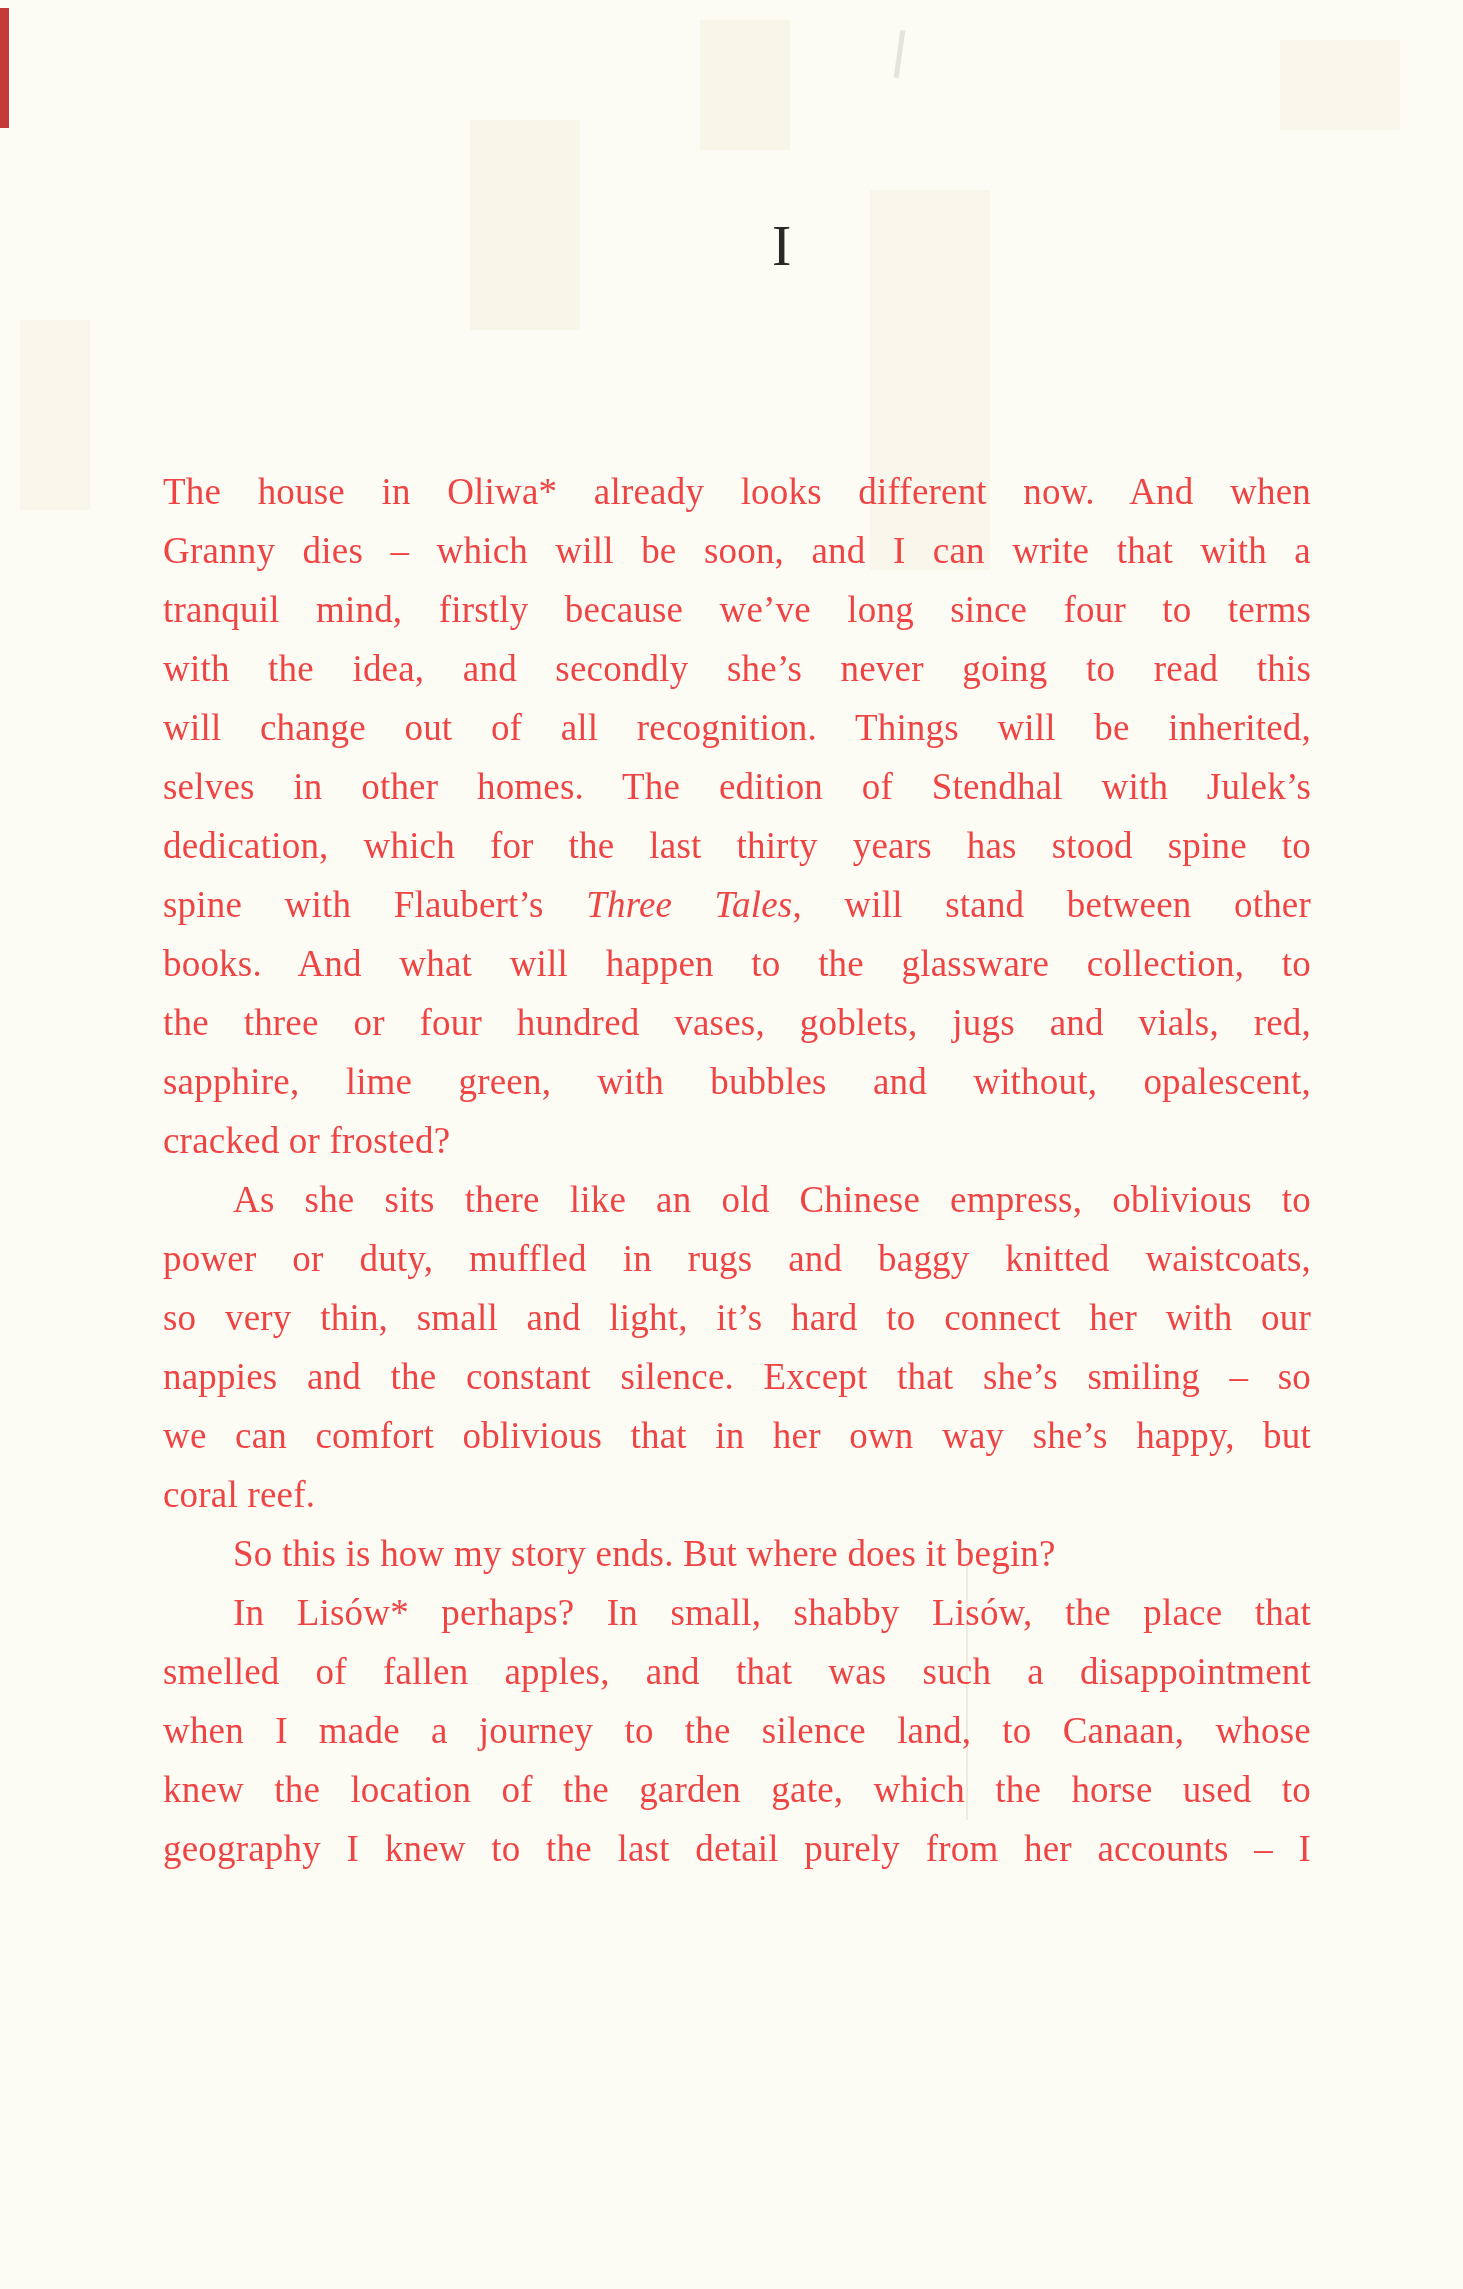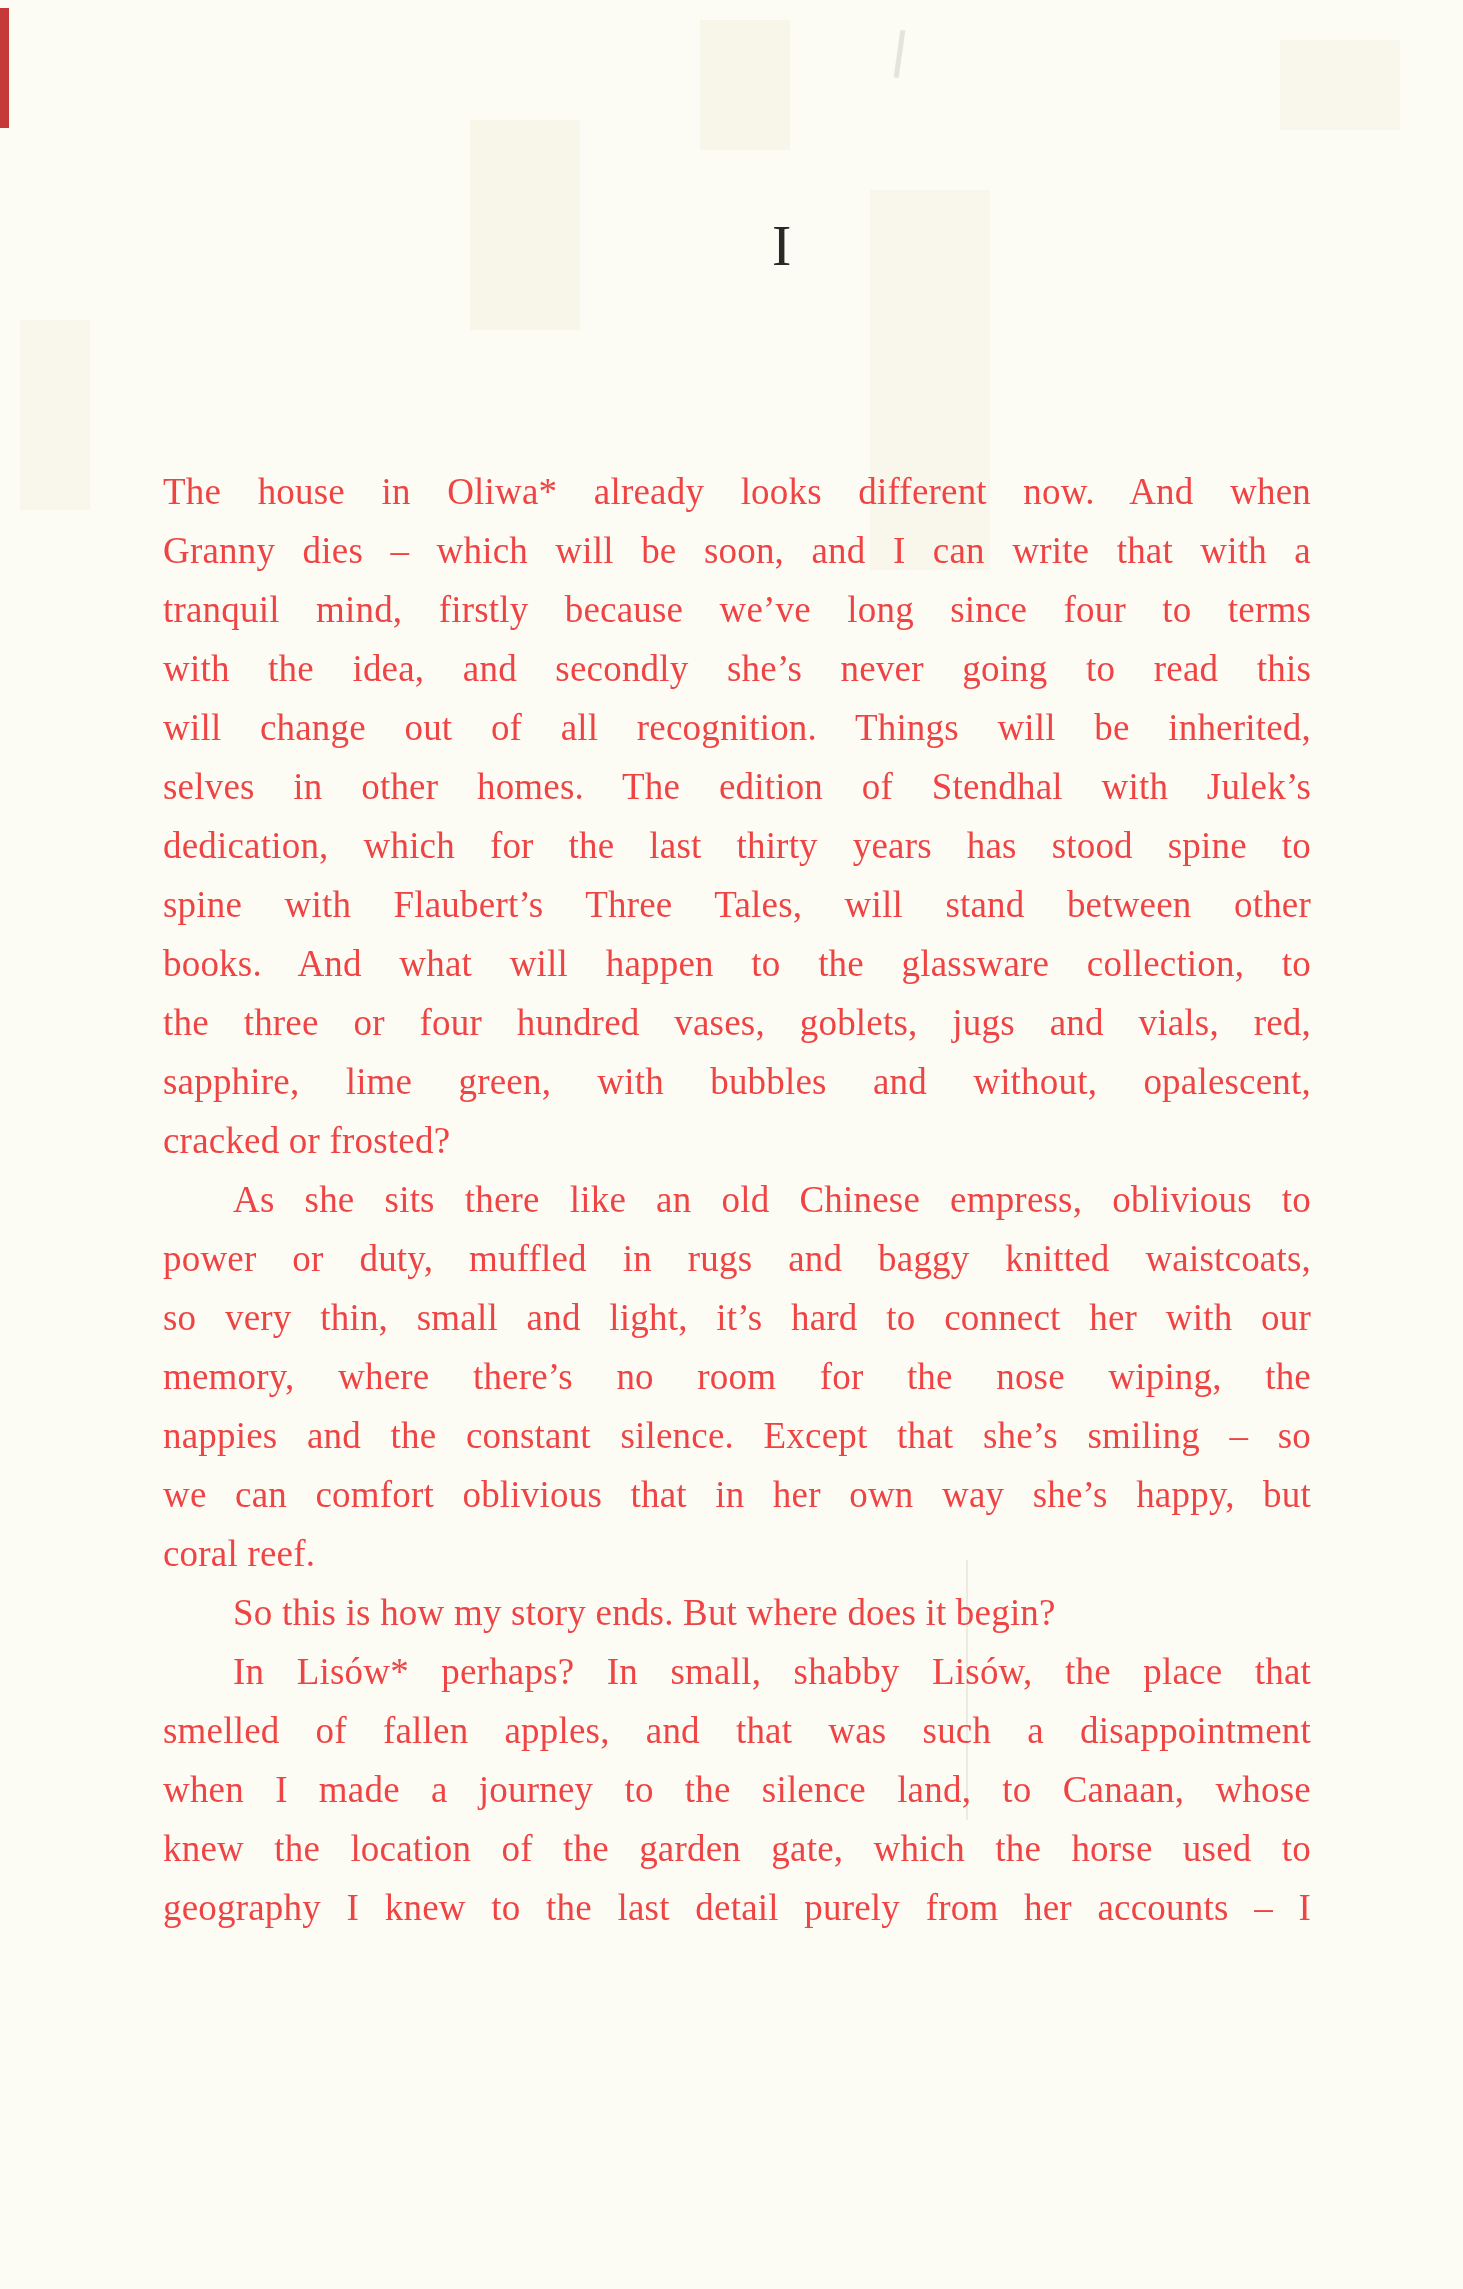--- a/index.html
+++ b/index.html
@@ -38,21 +38,21 @@
     font-size: 37px; line-height: 59px; color: #ef4444;
   }
   .line {
     text-align: justify;
     text-align-last: justify;
     height: 59px;
     letter-spacing: 0.2px;
   }
   .line.para-end { text-align-last: left; }
   .line.indent { padding-left: 70px; }
-  .italic { }
+  .italic { font-style: italic; }
 </style>
 </head>
 <body>
 
 <div class="page">
   <div class="blotch b1"></div>
   <div class="blotch b2"></div>
   <div class="blotch b3"></div>
   <div class="blotch b4"></div>
   <div class="blotch b5"></div>
@@ -71,21 +71,20 @@
       <div class="line"><span>selves in other homes. The edition of Stendhal with Julek’s</span></div>
       <div class="line"><span>dedication, which for the last thirty years has stood spine to</span></div>
       <div class="line"><span>spine with Flaubert’s </span><span class="italic">Three Tales</span><span>, will stand between other</span></div>
       <div class="line"><span>books. And what will happen to the glassware collection, to</span></div>
       <div class="line"><span>the three or four hundred vases, goblets, jugs and vials, red,</span></div>
       <div class="line"><span>sapphire, lime green, with bubbles and without, opalescent,</span></div>
       <div class="line para-end"><span>cracked or frosted?</span></div>
       <div class="line indent"><span>As she sits there like an old Chinese empress, oblivious to</span></div>
       <div class="line"><span>power or duty, muffled in rugs and baggy knitted waistcoats,</span></div>
       <div class="line"><span>so very thin, small and light, it’s hard to connect her with our</span></div>
-      <div class="line"><span>memory, where there’s no room for the nose wiping, the</span></div>
       <div class="line"><span>nappies and the constant silence. Except that she’s smiling – so</span></div>
       <div class="line"><span>we can comfort oblivious that in her own way she’s happy, but</span></div>
       <div class="line para-end"><span>coral reef.</span></div>
       <div class="line indent para-end"><span>So this is how my story ends. But where does it begin?</span></div>
       <div class="line indent"><span>In Lisów* perhaps? In small, shabby Lisów, the place that</span></div>
       <div class="line"><span>smelled of fallen apples, and that was such a disappointment</span></div>
       <div class="line"><span>when I made a journey to the silence land, to Canaan, whose</span></div>
       <div class="line"><span>knew the location of the garden gate, which the horse used to</span></div>
       <div class="line"><span>geography I knew to the last detail purely from her accounts – I</span></div>
     </div>

